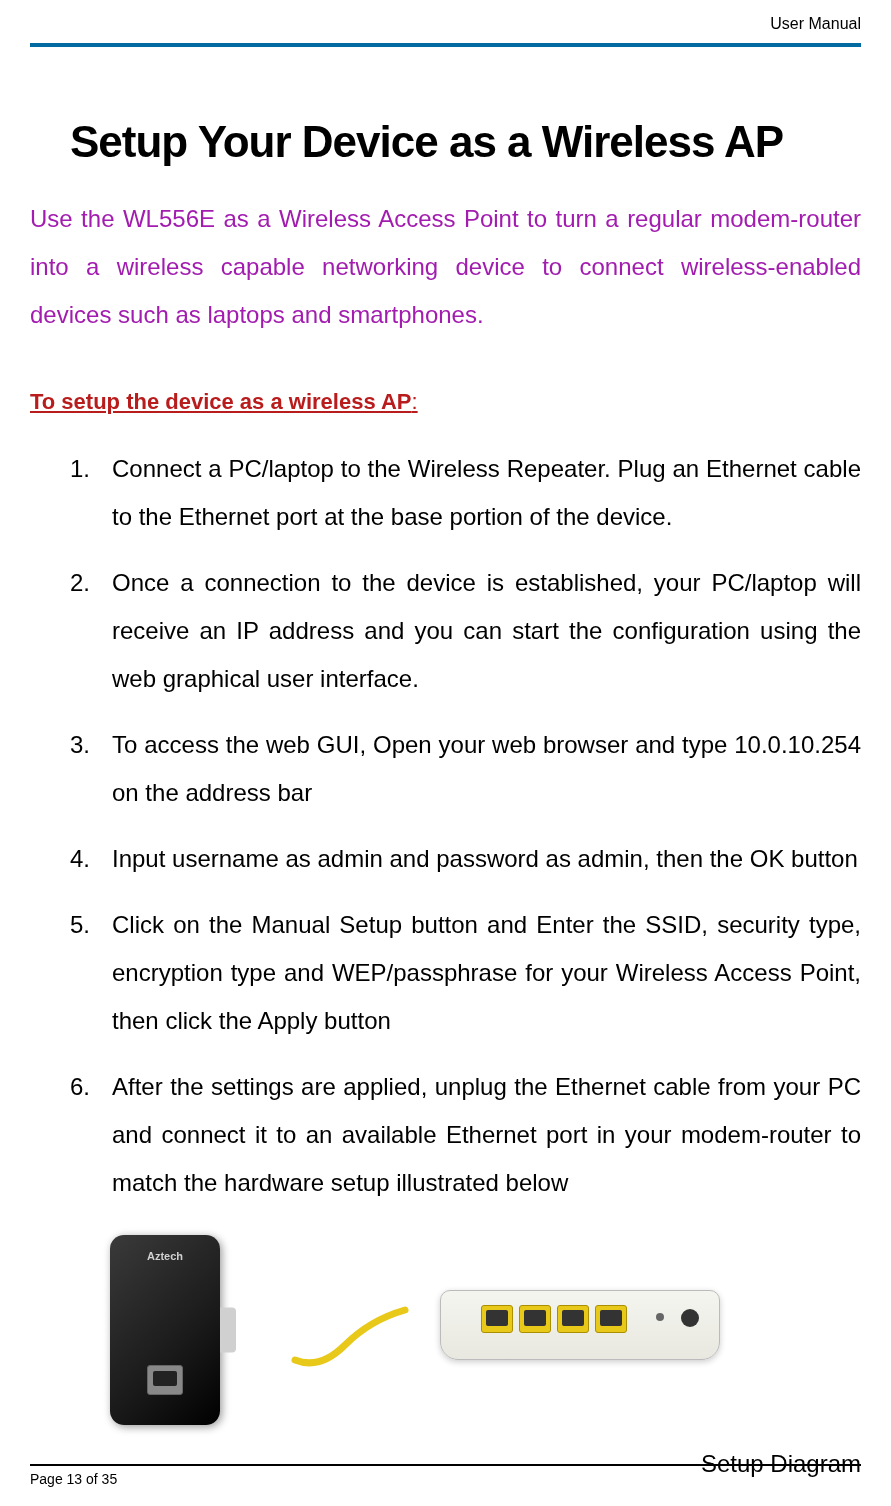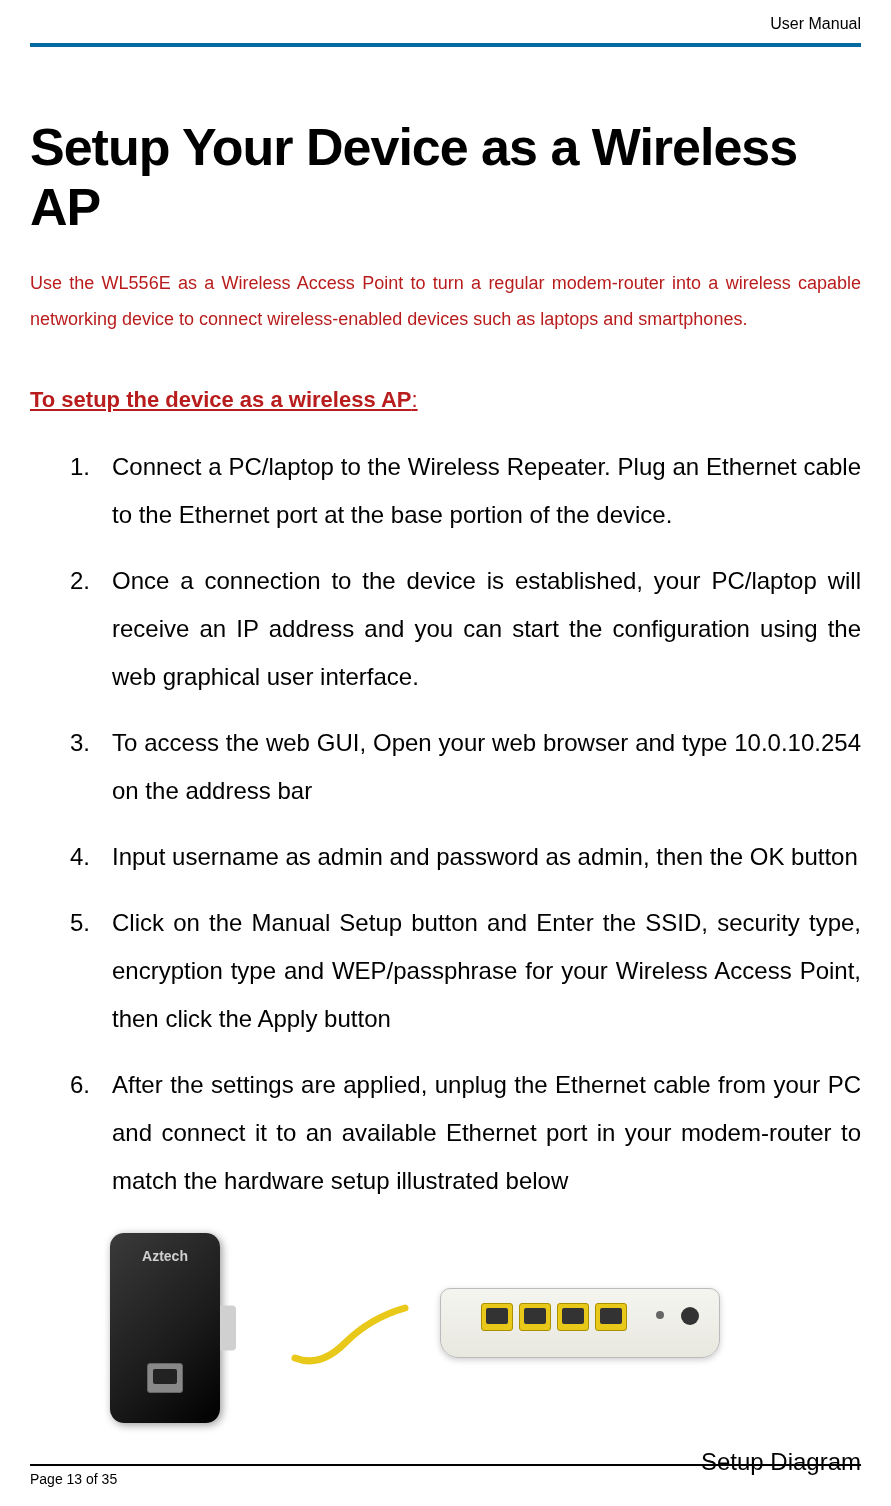--- a/index.html
+++ b/index.html
@@ -20,31 +20,32 @@
       padding: 15px 0 10px 0;
       text-align: right;
     }
     .header-text {
       font-size: 16px;
       color: #000;
     }
     .main-heading {
       font-family: Arial, "Arial Black", sans-serif;
       font-weight: 900;
-      font-size: 52px;
+      font-size: 44px;
       letter-spacing: -1px;
       margin-top: 70px;
       margin-bottom: 28px;
       color: #000;
+      margin-left: 40px;
     }
     .intro-paragraph {
-      font-size: 18px;
+      font-size: 24px;
       line-height: 2.0;
       text-align: justify;
-      color: #b91c1c;
+      color: #a21caf;
       margin-bottom: 50px;
     }
     .sub-heading {
       font-family: Arial, "Arial Black", sans-serif;
       font-weight: 900;
       font-size: 22px;
       text-decoration: underline;
       margin-top: 40px;
       margin-bottom: 30px;
       color: #b91c1c;
@@ -98,21 +99,21 @@
       position: relative;
       box-shadow: 2px 2px 8px rgba(0,0,0,0.4);
     }
     .repeater-logo {
       position: absolute;
       top: 15px;
       left: 0;
       right: 0;
       text-align: center;
       color: #d0d0d0;
-      font-size: 14px;
+      font-size: 11px;
       font-weight: bold;
     }
     .repeater-port {
       position: absolute;
       bottom: 30px;
       left: 50%;
       transform: translateX(-50%);
       width: 36px;
       height: 30px;
       background: #888;

